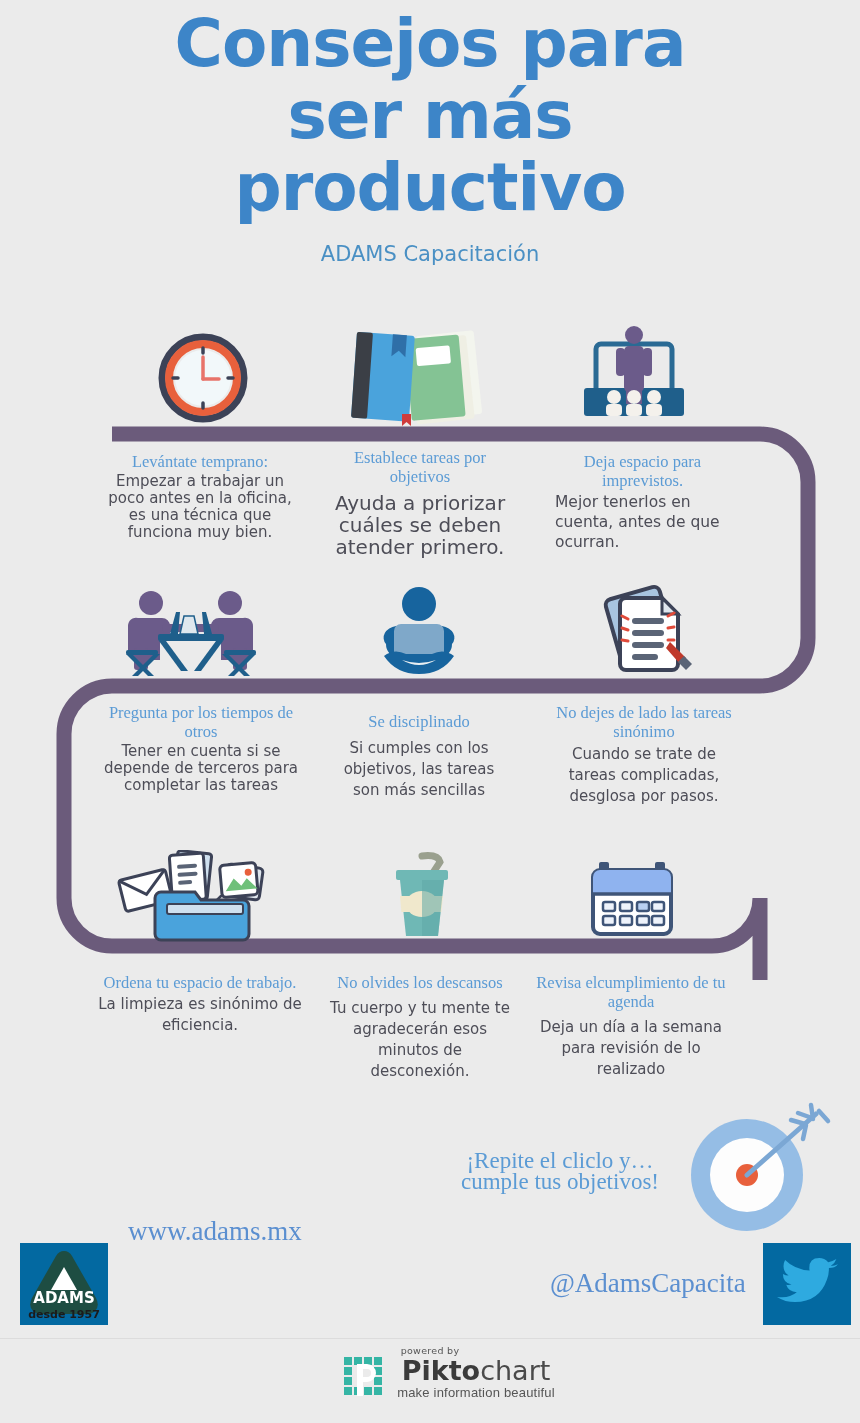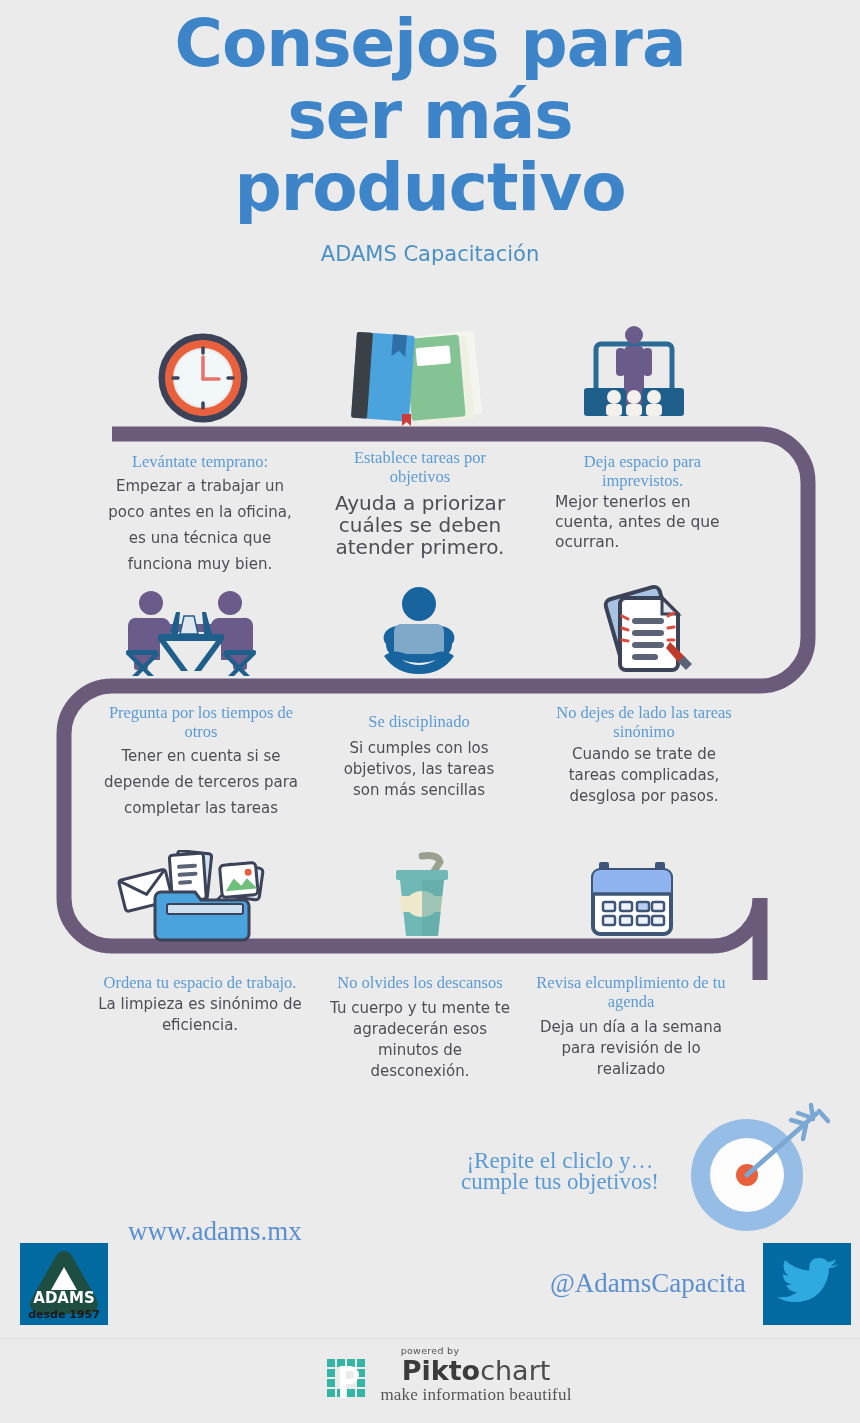--- a/index.html
+++ b/index.html
@@ -41,21 +41,21 @@
     font-family:"Liberation Serif",serif;
     font-weight:normal;
     font-size:16.5px;
     line-height:19px;
     color:#5b9bd5;
   }
   .tip p{
     margin:0;
     font-family:"DejaVu Sans",sans-serif;
     font-size:15px;
-    line-height:26px;
+    line-height:17px;
     color:#4d4d57;
   }
   .ctr{text-align:center;}
   .lft{text-align:left;}
 
   
   .icon{position:absolute;}
 
   
   .closing{
@@ -79,28 +79,28 @@
     color:#5b8fd0;
     white-space:nowrap;
   }
   .piktowrap{
     position:absolute;left:0;top:1345px;width:860px;text-align:center;
   }
   .powered{
     font-family:"DejaVu Sans",sans-serif;
     font-size:9.5px;color:#555;letter-spacing:.3px;margin-bottom:1px;
   }
-  .pikto-row{display:inline-flex;align-items:flex-end;gap:7px;padding-left:39px;}
+  .pikto-row{display:inline-flex;align-items:flex-start;gap:7px;padding-left:39px;}
   .pikto-name{
     font-family:"DejaVu Sans",sans-serif;font-size:27px;color:#3b3b3b;line-height:27px;
   }
   .pikto-name b{font-weight:bold;}
   .pikto-name span{font-weight:normal;color:#4a4a4a;}
   .pikto-tag{
-    font-family:Liberation Serif, serif;font-size:17px;color:#555;margin-top:1px;letter-spacing:.2px;
+    font-family:Liberation Sans, sans-serif;font-size:13px;color:#555;margin-top:1px;letter-spacing:.2px;
   }
   .bottombar{position:absolute;left:0;top:1338px;width:860px;height:1px;background:#dcdcdc;}
 </style>
 </head>
 <body>
 
 <div class="stage">
 
   <div class="title">
     <div>Consejos para</div>

